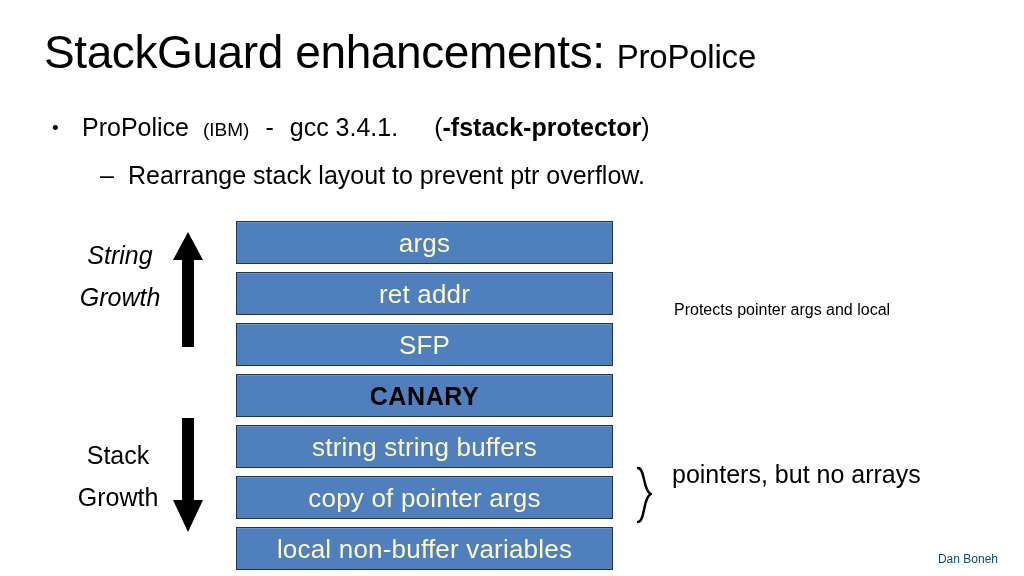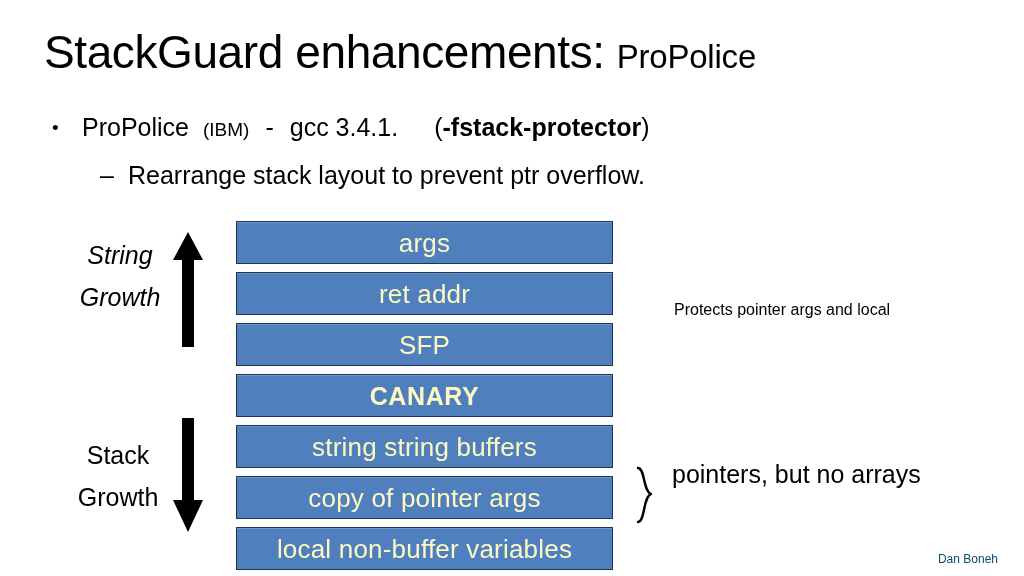--- a/index.html
+++ b/index.html
@@ -97,21 +97,21 @@
     align-items: center;
     justify-content: center;
   }
   .stack-row .cell-label {
     color: #fef9c3;
     font-size: 26px;
     line-height: 26px;
     letter-spacing: 0.2px;
   }
   .stack-row.canary .cell-label {
-    color: #fef9c3;
+    color: #000000;
     font-weight: bold;
     font-size: 25px;
     letter-spacing: 0.6px;
   }
   #string-growth-label {
     position: absolute;
     left: 62px;
     top: 234px;
     width: 116px;
     text-align: center;

